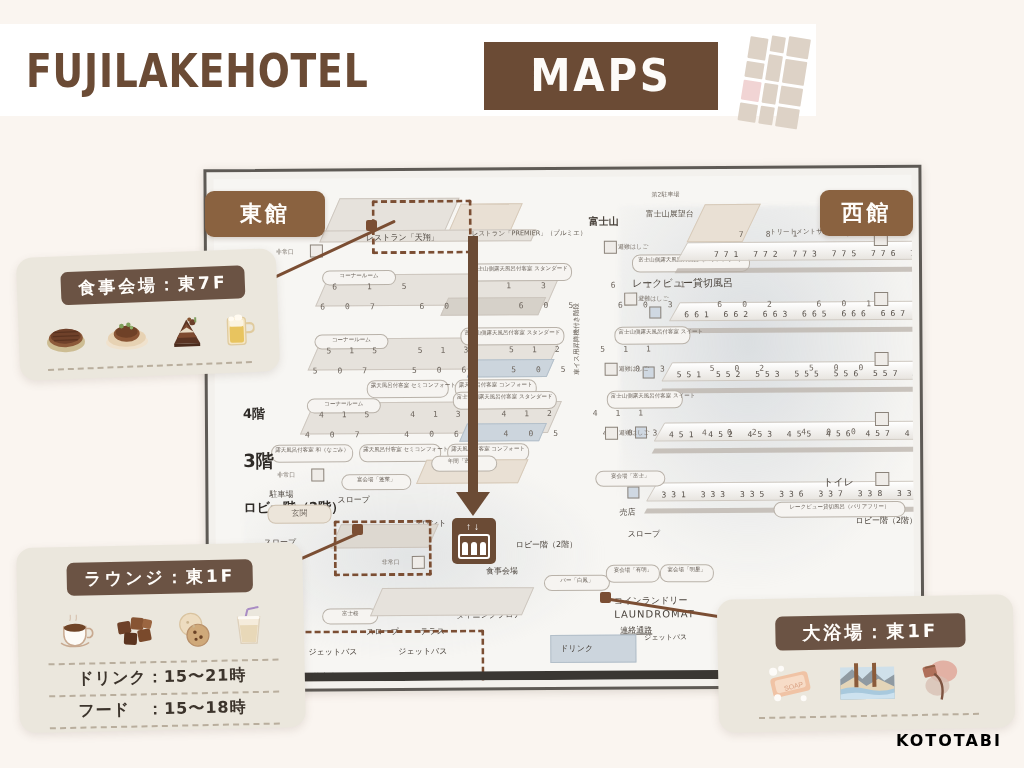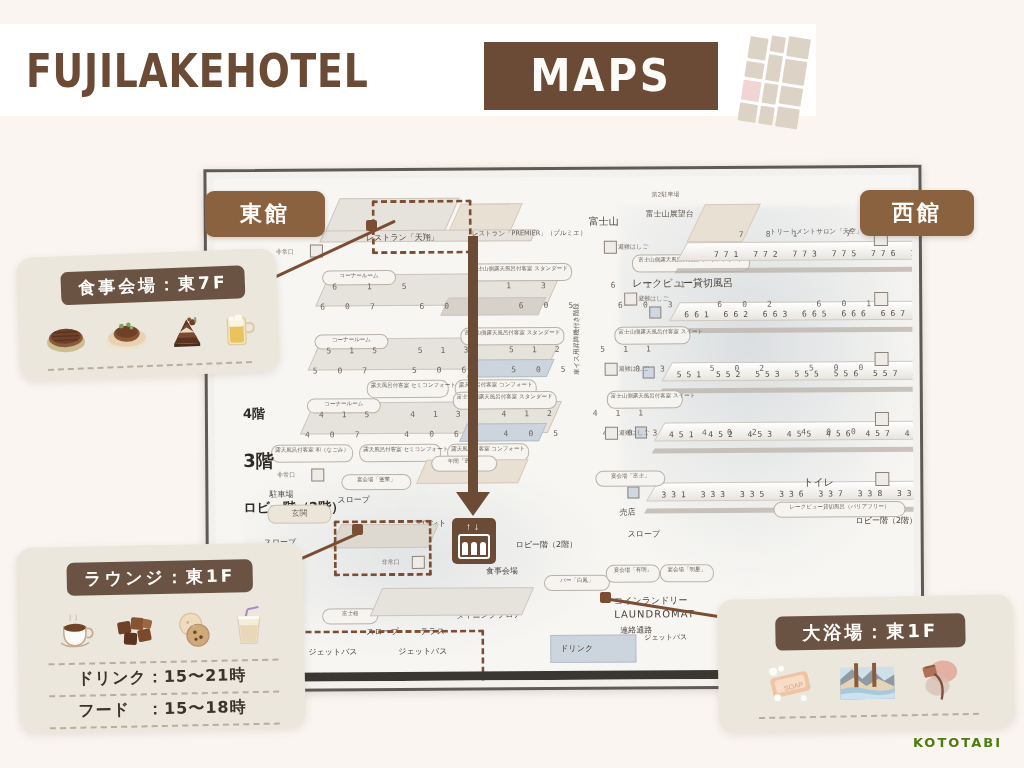--- a/index.html
+++ b/index.html
@@ -133,21 +133,21 @@
 
   
   .tag{
     position:absolute;background:#8a6240;border-radius:9px;
     color:#fffdfa;font-weight:bold;text-align:center;
     font-family:"DejaVu Sans","Liberation Sans",sans-serif;
     letter-spacing:3px;
     box-shadow:0 2px 5px rgba(80,56,38,.22);
   }
   .tag-east{left:205px;top:191px;width:120px;height:46px;line-height:46px;font-size:22px;}
-  .tag-west{left:860px;top:190px;width:114px;height:46px;line-height:46px;font-size:22px;}
+  .tag-west{left:820px;top:190px;width:93px;height:46px;line-height:46px;font-size:22px;}
 
   
   .card{
     position:absolute;background:#ebe7dd;border-radius:16px;
     box-shadow:0 3px 9px rgba(100,80,60,.13);
   }
   .card-dining{left:18px;top:253px;width:260px;height:123px;transform:rotate(-2.2deg);}
   .card-lounge{left:18px;top:545px;width:286px;height:185px;transform:rotate(-1.2deg);}
   .card-bath{left:718px;top:597px;width:296px;height:133px;transform:rotate(-1.1deg);}
 
@@ -184,21 +184,21 @@
   .hl2{left:0;top:154px;}
 
   
   .conn{position:absolute;background:#7b4e33;transform-origin:left center;height:3px;border-radius:2px;}
   .conn-dot{position:absolute;width:11px;height:11px;background:#7b4e33;border-radius:2px;}
 
   
   .watermark{
     position:absolute;right:22px;bottom:18px;
     font-family:"DejaVu Sans","Liberation Sans",sans-serif;
-    font-size:13px;letter-spacing:2px;color:#4d7c0f;font-weight:bold;
+    font-size:16px;letter-spacing:2px;color:#000000;font-weight:bold;
   }
 
   
   .ill{position:relative;display:inline-block;}
 </style>
 </head>
 <body>
 
 <div class="header-band"></div>
 
@@ -232,21 +232,21 @@
     <div class="blk tan" style="left:240px;top:26px;width:60px;height:30px;transform:skewX(-24deg);"></div>
     <div class="blk" style="left:108px;top:52px;width:210px;height:10px;transform:skewX(-24deg);"></div>
 
     <div class="lbl" style="left:152px;top:54px;font-size:8px;">レストラン「天翔」</div>
     <div class="tiny jp" style="left:258px;top:52px;">レストラン「PREMIER」（プルミエ）</div>
     <div class="tiny" style="left:62px;top:69px;">非常口</div>
     <div class="box-ic" style="left:96px;top:66px;width:11px;height:11px;"></div>
     <div class="tiny" style="left:404px;top:66px;">避難はしご</div>
     <div class="box-ic" style="left:390px;top:64px;width:11px;height:11px;"></div>
 
-    <div class="lbl big" style="left:375px;top:38px;">富士山</div>
+    <div class="lbl big" style="left:375px;top:38px;font-weight:bold;">富士山</div>
     <div class="tiny jp" style="left:432px;top:32px;font-size:8px;">富士山展望台</div>
     <div class="tiny jp" style="left:556px;top:52px;">トリートメントサロン「天空」</div>
     <div class="blk tan" style="left:482px;top:28px;width:54px;height:36px;transform:skewX(-26deg);"></div>
 
     <div class="pill" style="left:418px;top:78px;width:110px;height:14px;">富士山側露天風呂の風呂（バリアフリー）</div>
     <div class="lbl big" style="left:418px;top:100px;">レークビュー貸切風呂</div>
     <div class="tiny" style="left:424px;top:118px;">避難はしご</div>
     <div class="box-ic" style="left:410px;top:116px;width:11px;height:11px;"></div>
 
     <div class="slab" style="left:468px;top:66px;width:260px;height:17px;"></div>
@@ -336,37 +336,37 @@
 
     <div class="tiny jp" style="left:-9999px;top:0;"></div>
 
     <div class="lbl" style="left:54px;top:310px;">駐車場</div>
     <div class="pill" style="left:52px;top:326px;width:56px;height:15px;font-size:8px;line-height:13px;background:#ece5da;border-color:#cfc2b0;">玄関</div>
     <div class="lbl" style="left:122px;top:316px;">スロープ</div>
     <div class="lbl" style="left:48px;top:358px;">スロープ</div>
     <div class="lbl" style="left:198px;top:340px;">フロント</div>
     <div class="lbl" style="left:404px;top:330px;">売店</div>
     <div class="lbl" style="left:412px;top:352px;">スロープ</div>
-    <div class="lbl big" style="left:588px;top:300px;">トイレ</div>
+    <div class="lbl big" style="left:608px;top:300px;">トイレ</div>
     <div class="lbl" style="left:640px;top:340px;">ロビー階（2階）</div>
     <div class="lbl" style="left:270px;top:388px;">食事会場</div>
     <div class="pill" style="left:328px;top:398px;width:58px;height:12px;">バー「白鳳」</div>
     <div class="lbl" style="left:200px;top:412px;">カラオケルーム</div>
     <div class="lbl" style="left:240px;top:432px;">ダイニングフロア</div>
     <div class="pill" style="left:106px;top:430px;width:48px;height:12px;">富士桜</div>
     <div class="lbl" style="left:300px;top:362px;">ロビー階（2階）</div>
 
     <div class="blk" style="left:120px;top:346px;width:96px;height:22px;transform:skewX(-24deg);background:#ddd8d0;"></div>
     <div class="blk" style="left:160px;top:410px;width:150px;height:26px;transform:skewX(-24deg);"></div>
     <div class="tiny" style="left:166px;top:380px;">非常口</div>
     <div class="box-ic" style="left:196px;top:378px;width:11px;height:11px;"></div>
 
     <div class="lbl" style="left:398px;top:418px;font-size:9px;">コインランドリー</div>
     <div class="lbl" style="left:398px;top:432px;font-size:10px;letter-spacing:1px;">LAUNDROMAT</div>
-    <div class="lbl" style="left:404px;top:448px;font-size:8px;">連絡通路</div>
+    <div class="lbl" style="left:404px;top:448px;font-size:8px;text-decoration:underline;">連絡通路</div>
     <div class="pill" style="left:390px;top:388px;width:46px;height:14px;">宴会場「有明」</div>
     <div class="pill" style="left:444px;top:388px;width:46px;height:14px;">宴会場「明星」</div>
 
     <div class="blk blu" style="left:334px;top:458px;width:84px;height:26px;"></div>
     <div class="lbl" style="left:344px;top:466px;">ドリンク</div>
     <div class="lbl" style="left:428px;top:456px;font-size:7px;">ジェットバス</div>
 
     <div class="blk" style="left:80px;top:500px;width:76px;height:30px;background:#efebe4;"></div>
     <div class="blk" style="left:168px;top:500px;width:76px;height:30px;background:#efebe4;"></div>
     <div class="lbl" style="left:92px;top:468px;font-size:8px;">ジェットバス</div>

